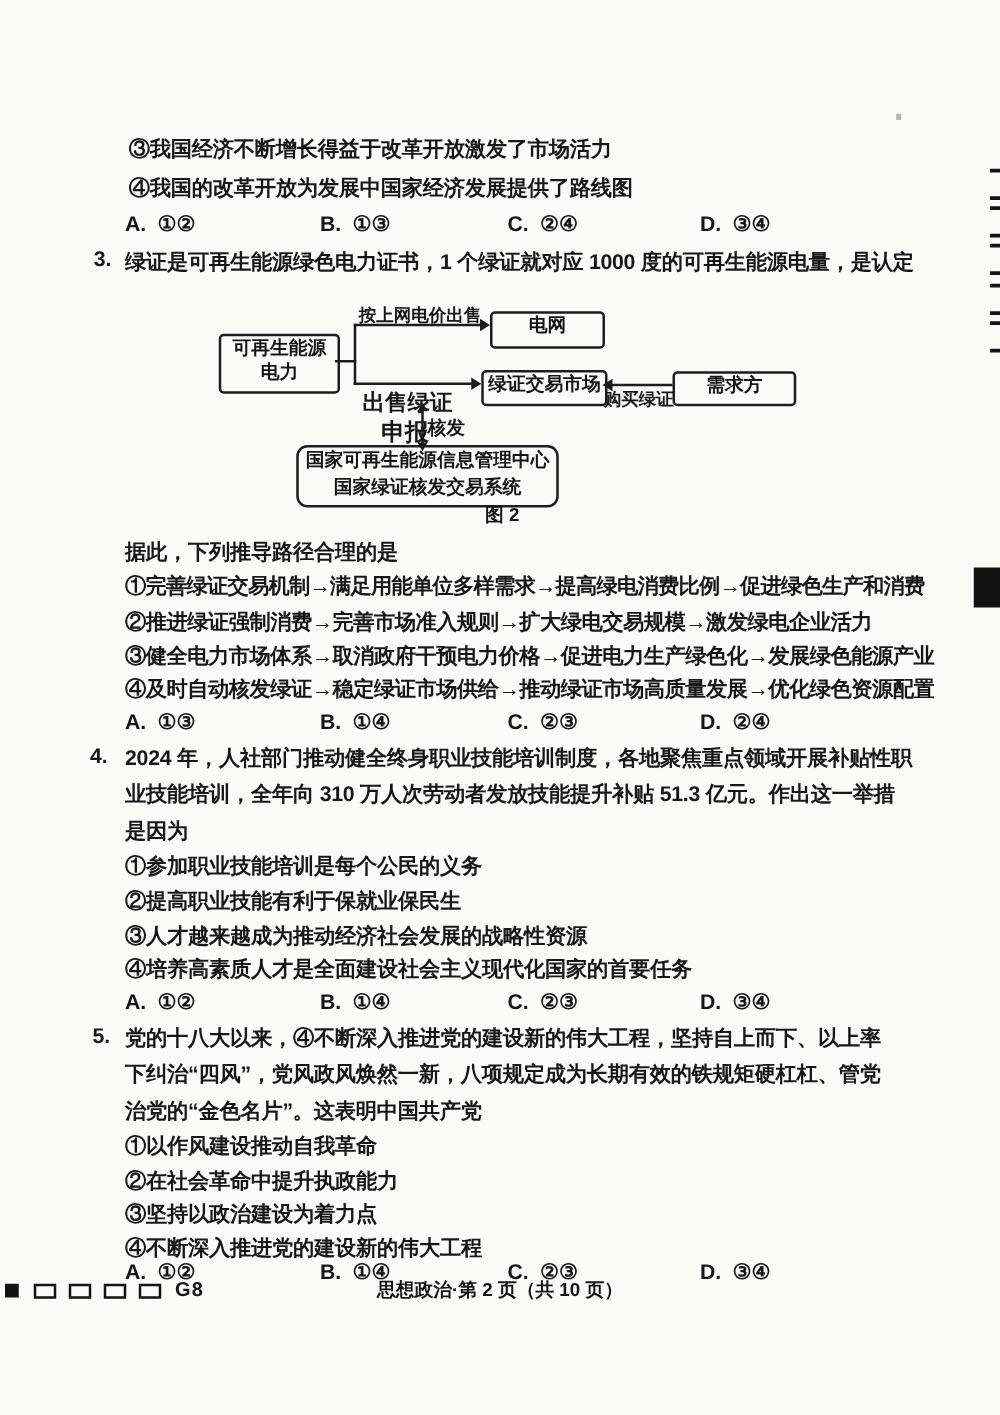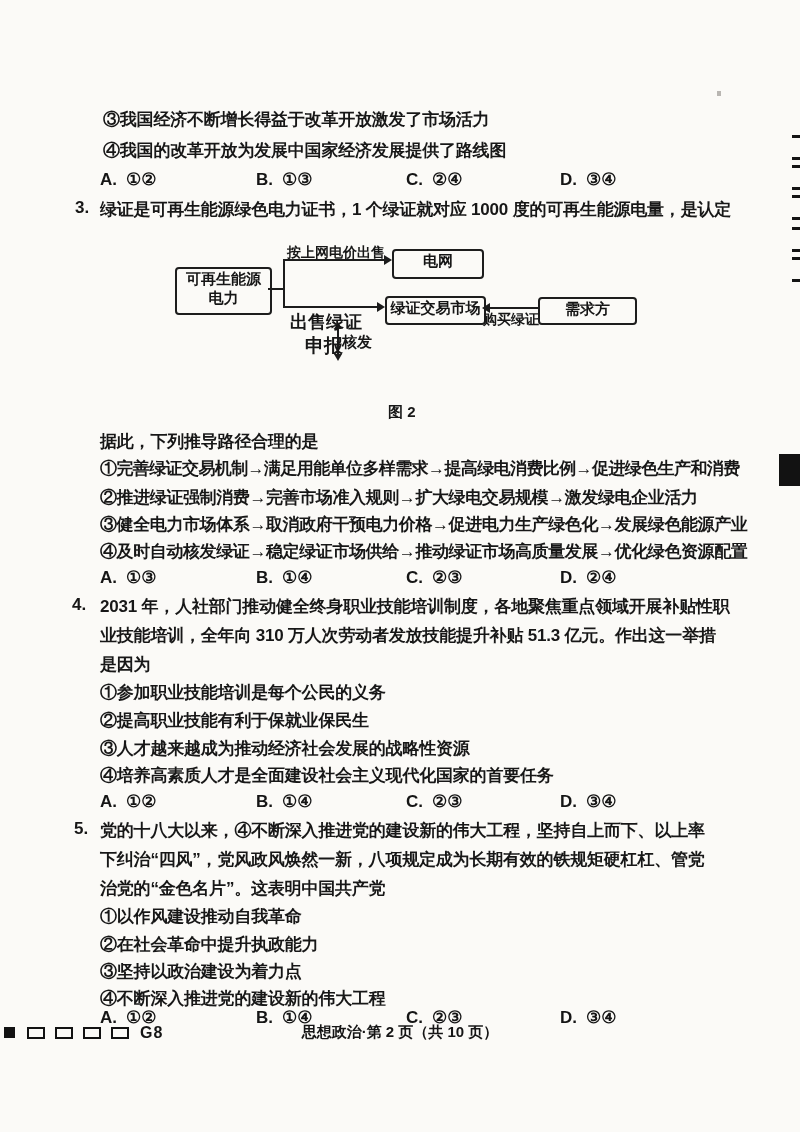--- a/index.html
+++ b/index.html
@@ -65,20 +65,24 @@
     </div>
     <div class="fbox" style="left:222px;top:5px;width:88px;height:26px">
       <div>电网</div>
     </div>
     <div class="fbox" style="left:215px;top:52px;width:97px;height:25px">
       <div>绿证交易市场</div>
     </div>
     <div class="fbox" style="left:368px;top:53px;width:95px;height:24px">
       <div>需求方</div>
     </div>
+    <div class="fbox" style="left:67px;top:112px;width:206px;height:46px;border-radius:9px;line-height:21px">
+      <div>国家可再生能源信息管理中心</div>
+      <div>国家绿证核发交易系统</div>
+    </div>
 
     <div class="ln" style="left:98px;top:44px;width:17px;height:2px"></div>
     <div class="ln" style="left:113px;top:15px;width:2px;height:49px"></div>
     <div class="ln" style="left:113px;top:15px;width:103px;height:2px"></div>
     <div class="arr arr-r" style="left:214px;top:11px"></div>
     <div class="ln" style="left:113px;top:62px;width:96px;height:2px"></div>
     <div class="arr arr-r" style="left:207px;top:58px"></div>
     <div class="ln" style="left:319px;top:63px;width:49px;height:2px"></div>
     <div class="arr arr-l" style="left:312px;top:59px"></div>
     <div class="ln" style="left:167px;top:84px;width:2px;height:27px"></div>
@@ -98,21 +102,21 @@
   <div class="t" style="left:100px;top:457px;letter-spacing:-0.6px">①完善绿证交易机制→满足用能单位多样需求→提高绿电消费比例→促进绿色生产和消费</div>
   <div class="t" style="left:100px;top:486px;letter-spacing:-0.4px">②推进绿证强制消费→完善市场准入规则→扩大绿电交易规模→激发绿电企业活力</div>
   <div class="t" style="left:100px;top:513px;letter-spacing:-0.4px">③健全电力市场体系→取消政府干预电力价格→促进电力生产绿色化→发展绿色能源产业</div>
   <div class="t" style="left:100px;top:540px;letter-spacing:-0.4px">④及时自动核发绿证→稳定绿证市场供给→推动绿证市场高质量发展→优化绿色资源配置</div>
   <div class="choice" style="left:100px;top:567px"><span>A.</span><span class="cv">①③</span></div>
   <div class="choice" style="left:256px;top:567px"><span>B.</span><span class="cv">①④</span></div>
   <div class="choice" style="left:406px;top:567px"><span>C.</span><span class="cv">②③</span></div>
   <div class="choice" style="left:560px;top:567px"><span>D.</span><span class="cv">②④</span></div>
 
   <div class="qnum" style="left:72px;top:595px">4.</div>
-  <div class="t" style="left:100px;top:595px">2031 年，人社部门推动健全终身职业技能培训制度，各地聚焦重点领域开展补贴性职</div>
+  <div class="t" style="left:100px;top:595px">2024 年，人社部门推动健全终身职业技能培训制度，各地聚焦重点领域开展补贴性职</div>
   <div class="t" style="left:100px;top:624px">业技能培训，全年向 310 万人次劳动者发放技能提升补贴 51.3 亿元。作出这一举措</div>
   <div class="t" style="left:100px;top:653px">是因为</div>
   <div class="t" style="left:100px;top:681px">①参加职业技能培训是每个公民的义务</div>
   <div class="t" style="left:100px;top:709px">②提高职业技能有利于保就业保民生</div>
   <div class="t" style="left:100px;top:737px">③人才越来越成为推动经济社会发展的战略性资源</div>
   <div class="t" style="left:100px;top:764px">④培养高素质人才是全面建设社会主义现代化国家的首要任务</div>
   <div class="choice" style="left:100px;top:791px"><span>A.</span><span class="cv">①②</span></div>
   <div class="choice" style="left:256px;top:791px"><span>B.</span><span class="cv">①④</span></div>
   <div class="choice" style="left:406px;top:791px"><span>C.</span><span class="cv">②③</span></div>
   <div class="choice" style="left:560px;top:791px"><span>D.</span><span class="cv">③④</span></div>

